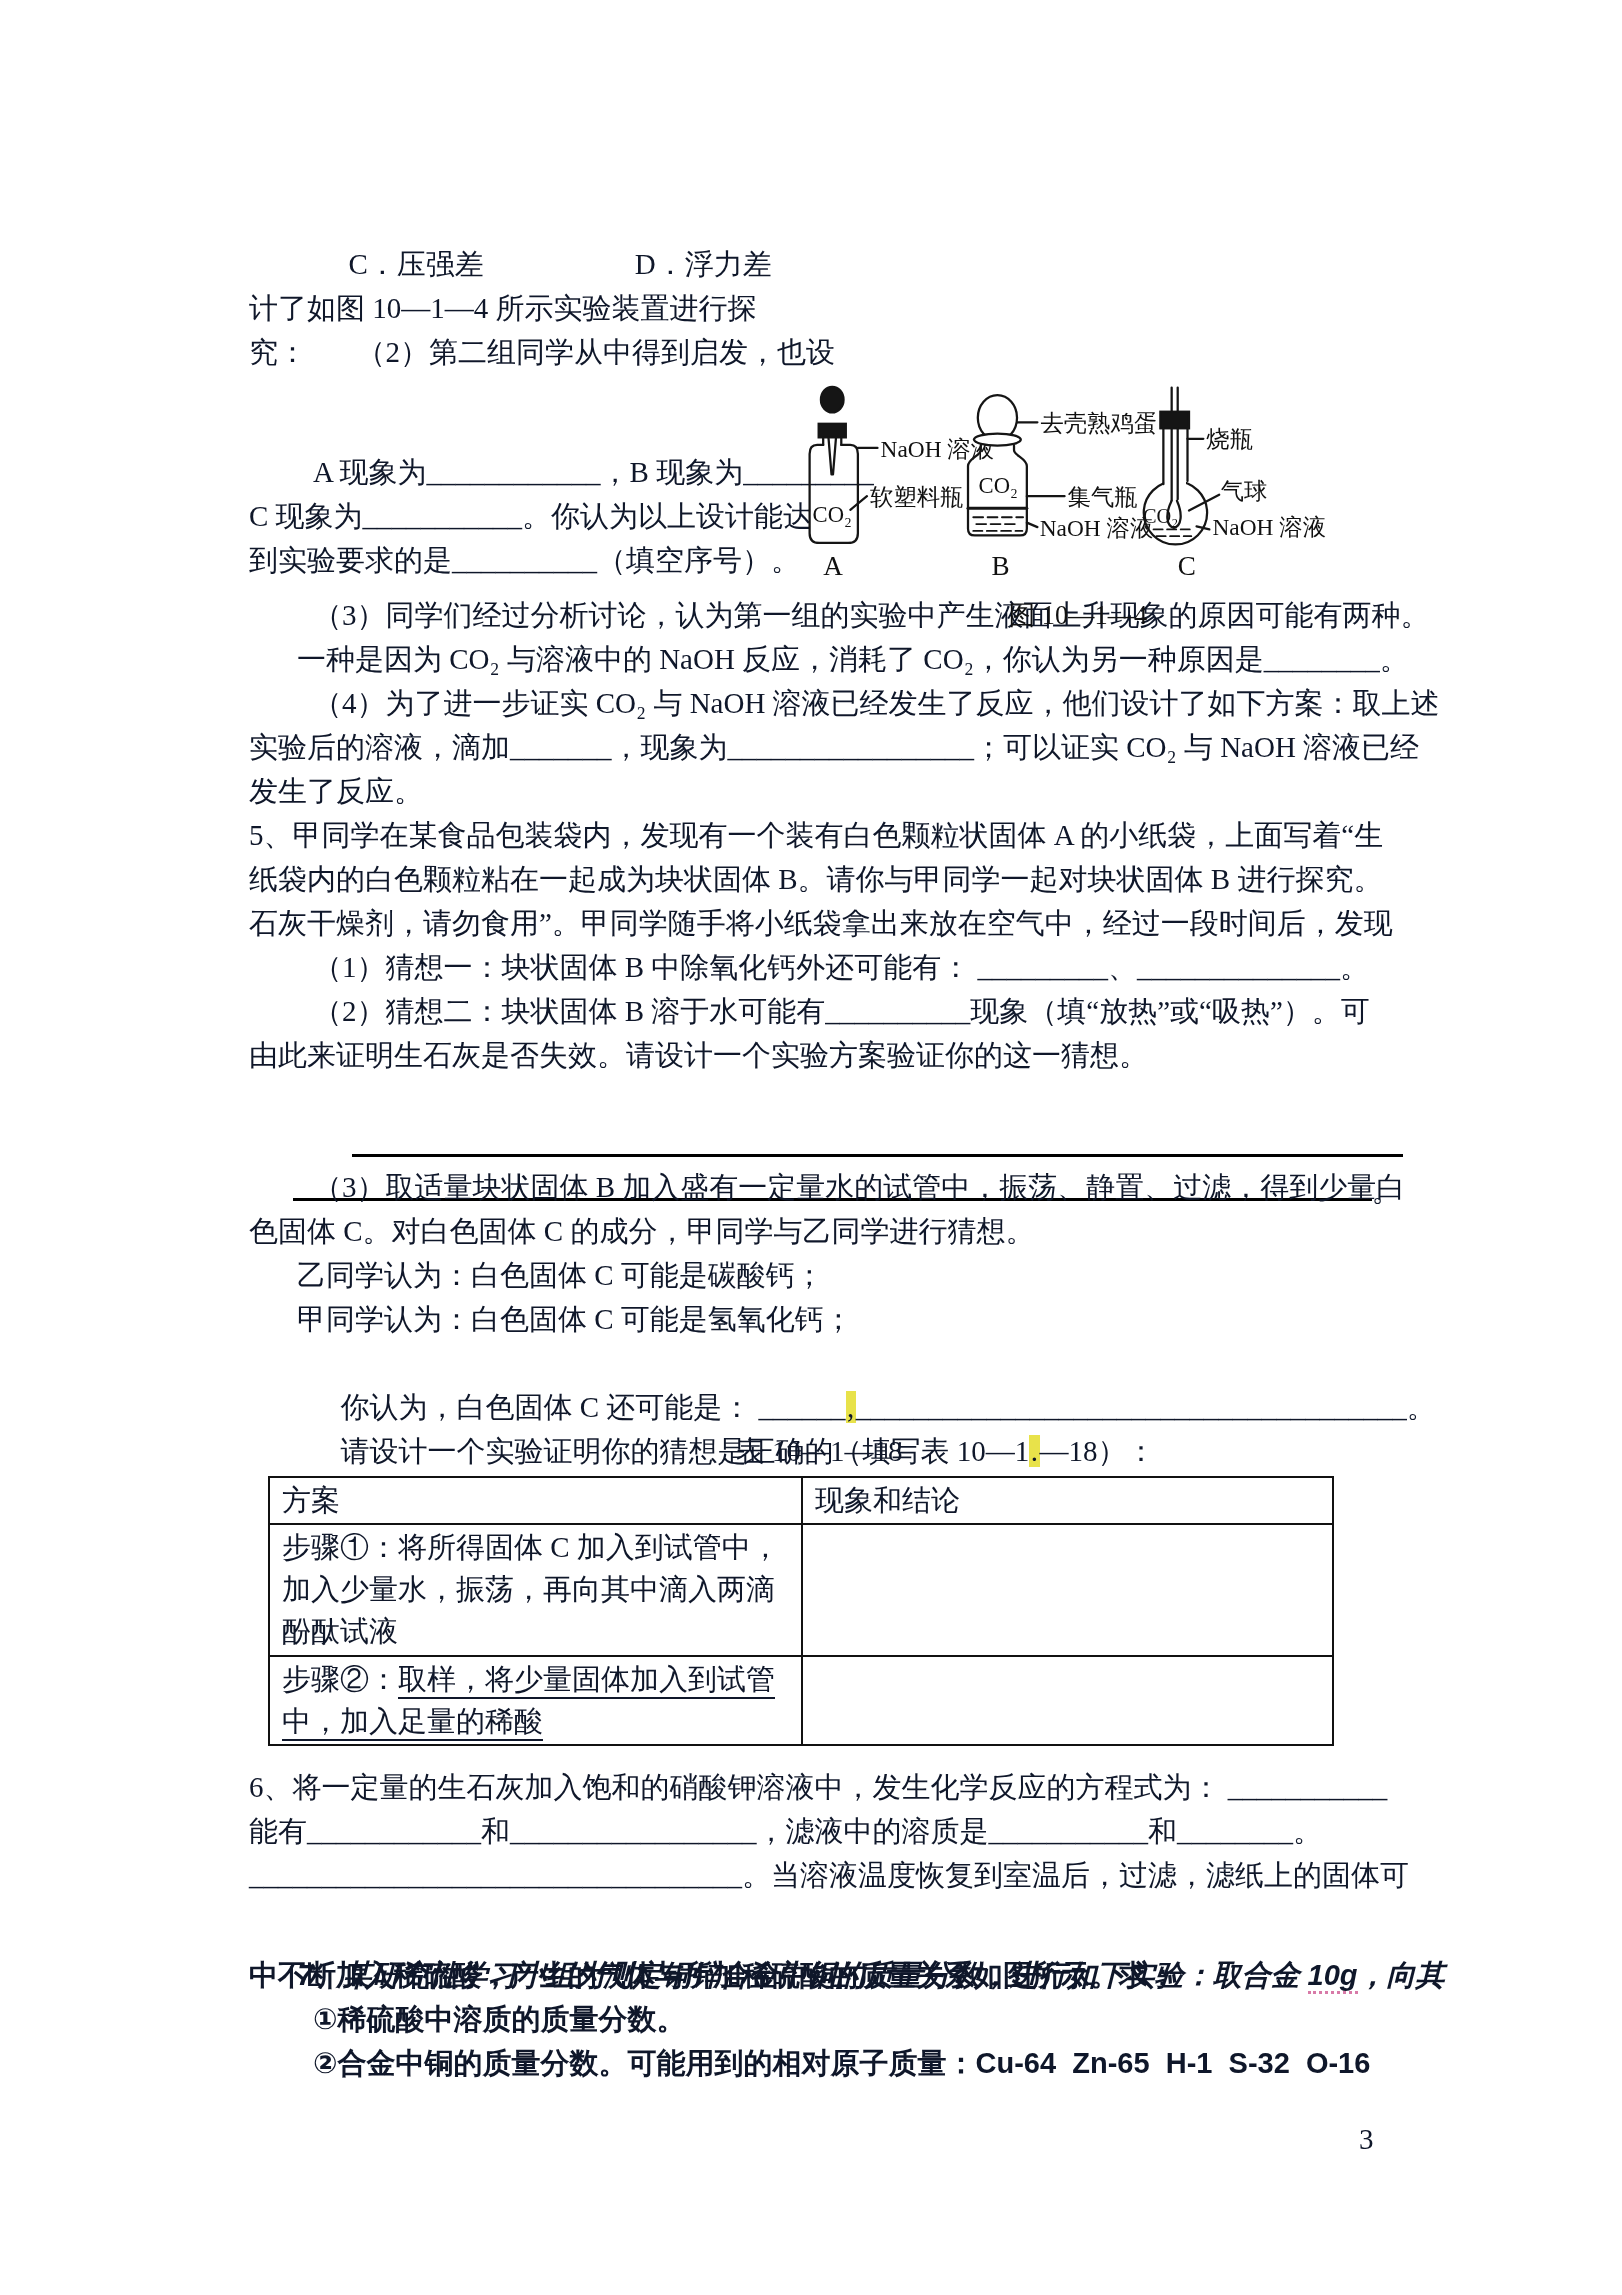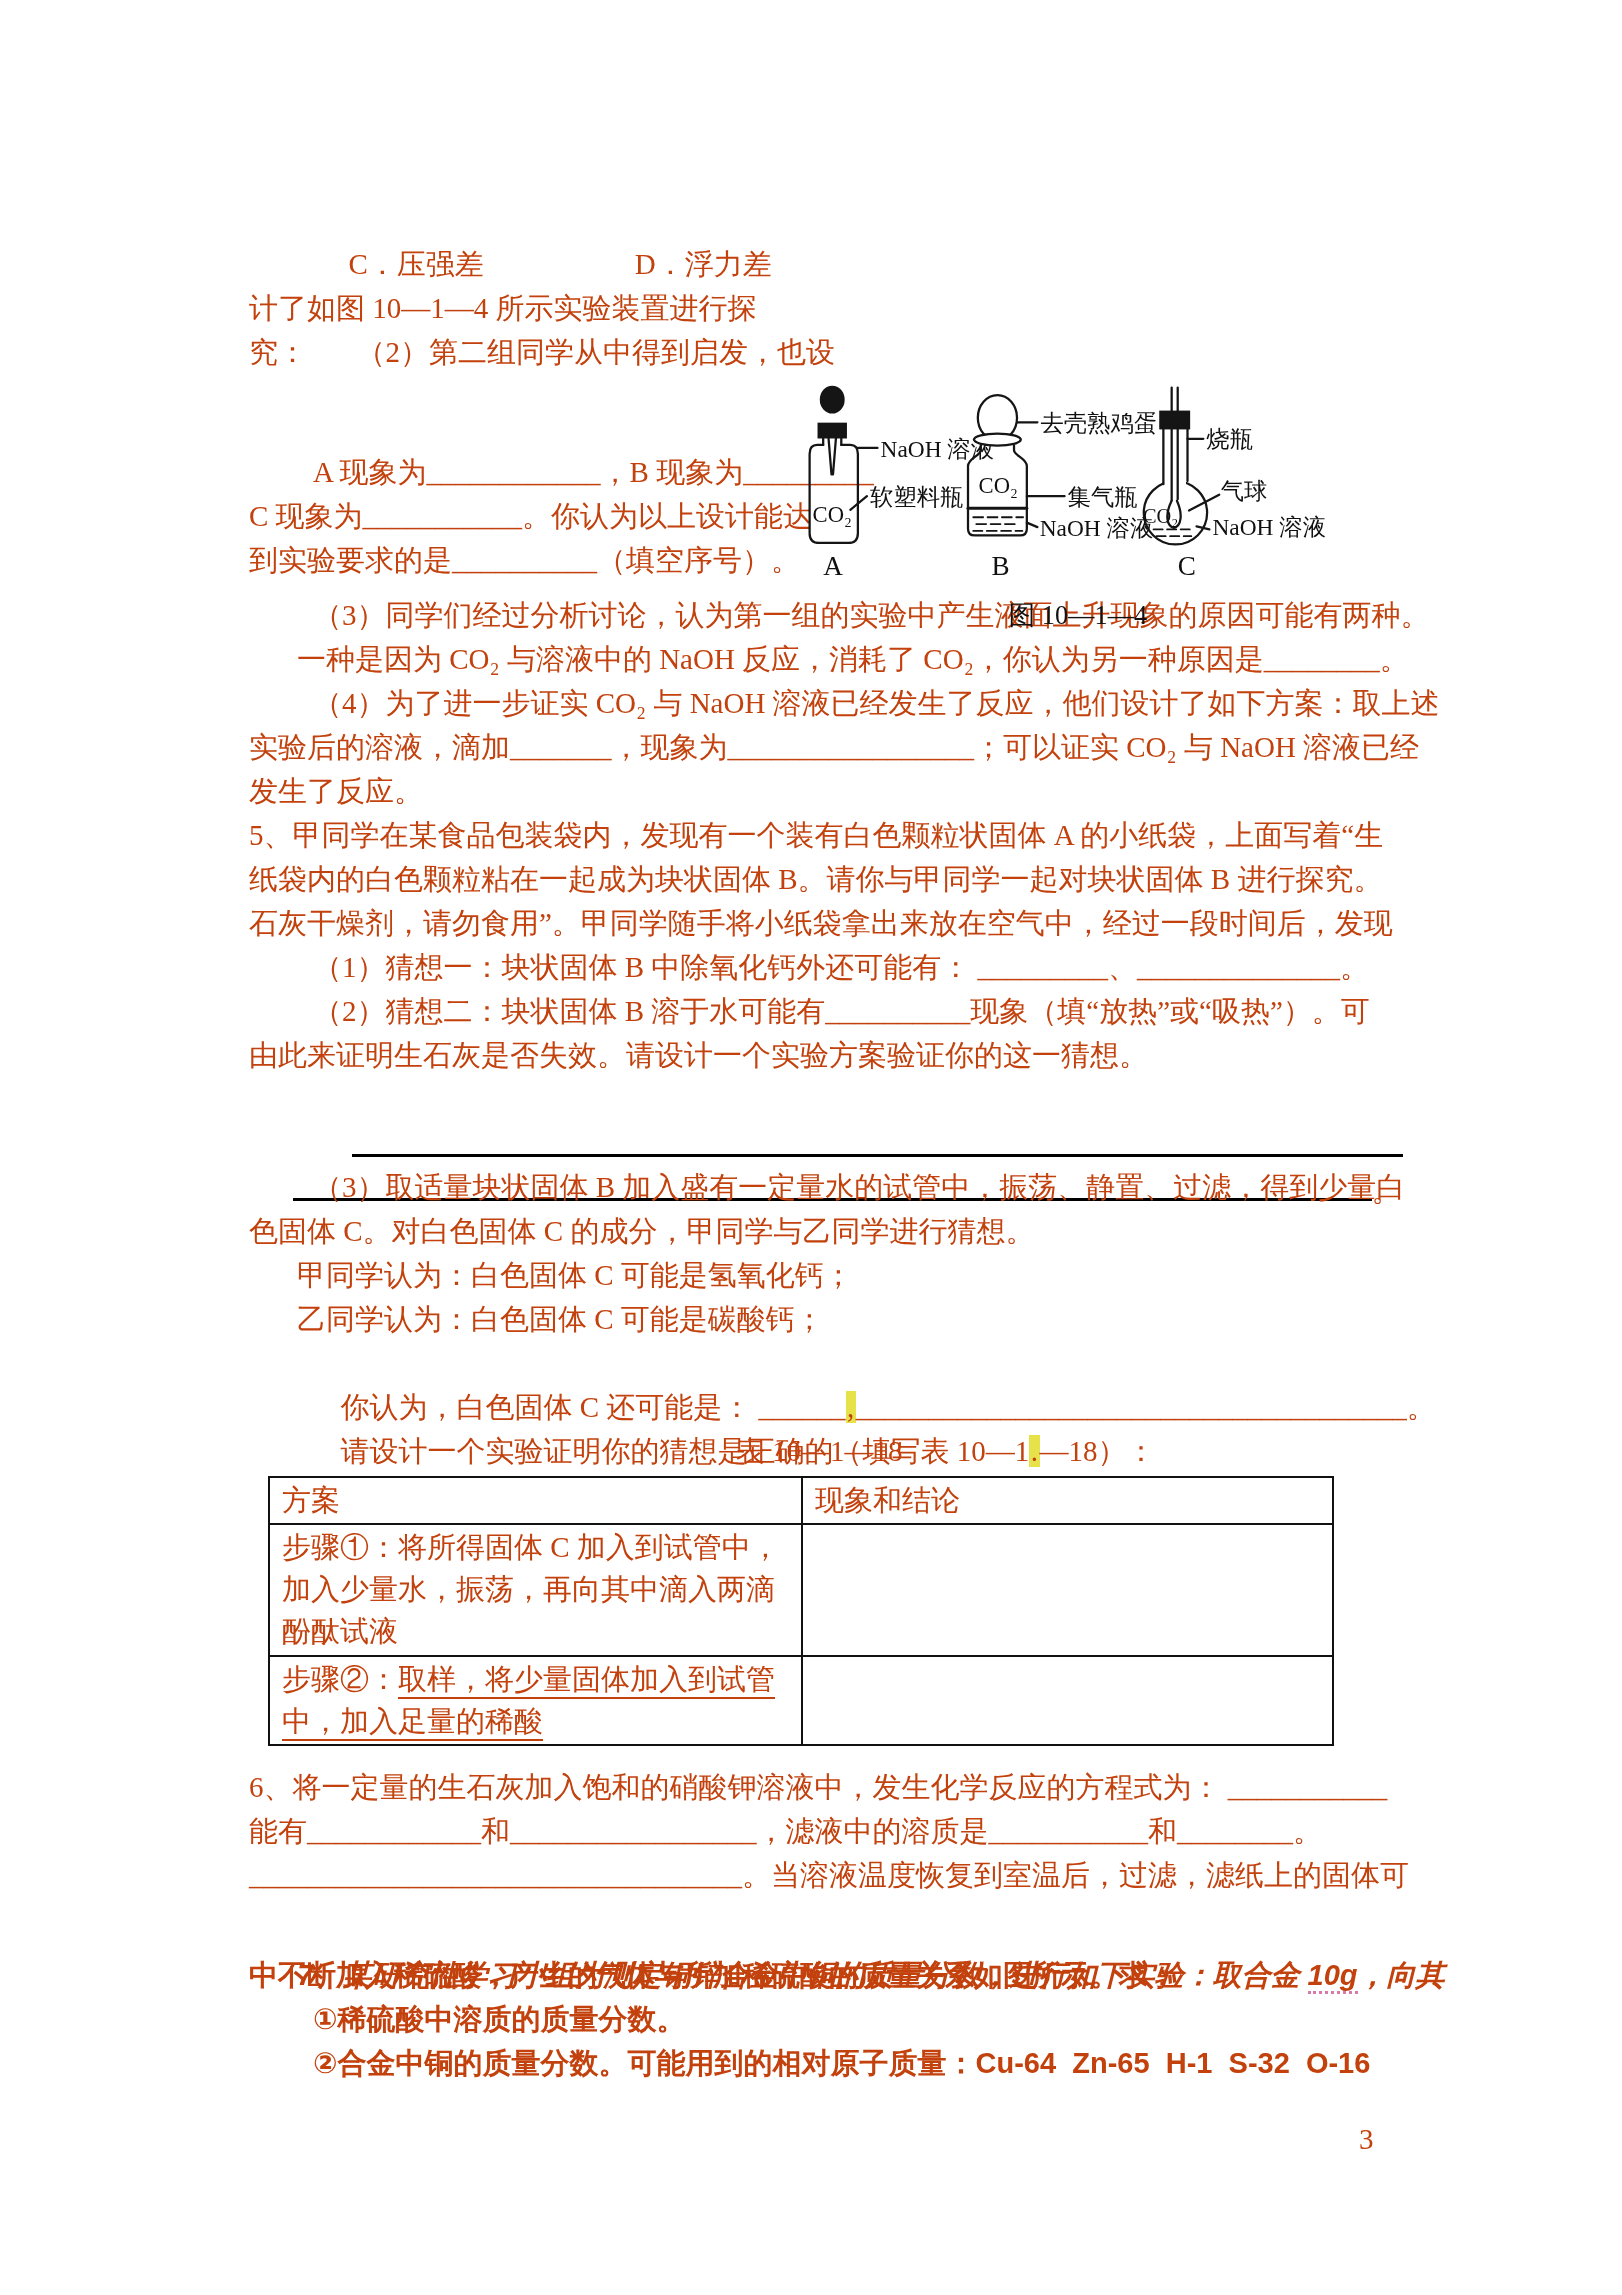--- a/index.html
+++ b/index.html
@@ -1,21 +1,21 @@
 <!DOCTYPE html>
 <html style="font-size:12px"><head>
 <meta charset="utf-8">
 <style>
   html,body{margin:0;padding:0;background:#888;}
   .page{
     position:relative;
     width:1623px;height:2295px;
     background:#ffffff;
     font-family:"Liberation Serif","DejaVu Serif",serif;
-    font-size:29px;color:#c2410c;
+    font-size:29px;color:#0f172a;
     overflow:hidden;
   }
   .content{position:absolute;left:249px;top:198px;width:1140px;}
   .line{line-height:44px;height:44px;white-space:pre;}
   .spacer{height:44px;}
   .ind-a{padding-left:56px;}
   .ind-b{padding-left:64px;}
   .ind-c{padding-left:48px;}
   .mt42{margin-top:32px;}
   .mt14{margin-top:10.6px;}
@@ -141,22 +141,22 @@
 
     <div class="line">
       <span class="blankline" style="width:1051px;margin-left:59px;"></span>
     </div>
     <div class="line">
       <span class="blankline" style="width:1079px;"></span><span>。</span>
     </div>
 
     <div class="line ind-b">（3）取适量块状固体 B 加入盛有一定量水的试管中，振荡、静置、过滤，得到少量白</div>
     <div class="line">色固体 C。对白色固体 C 的成分，甲同学与乙同学进行猜想。</div>
+    <div class="line ind-c">乙同学认为：白色固体 C 可能是碳酸钙；</div>
     <div class="line ind-c">甲同学认为：白色固体 C 可能是氢氧化钙；</div>
-    <div class="line ind-c">乙同学认为：白色固体 C 可能是碳酸钙；</div>
     <div class="line ind-c">
       <span>你认为，白色固体 C 还可能是： ______</span><span class="hl">,</span><span>______________________________________</span><span>。</span>
     </div>
     <div class="line ind-c">
       <span>请设计一个实验证明你的猜想是正确的（填写表 10—1</span><span class="hl">.</span><span>—18）：</span>
     </div>
 
     <div class="line center">表 10—1—18</div>
 
     <table class="exp">

